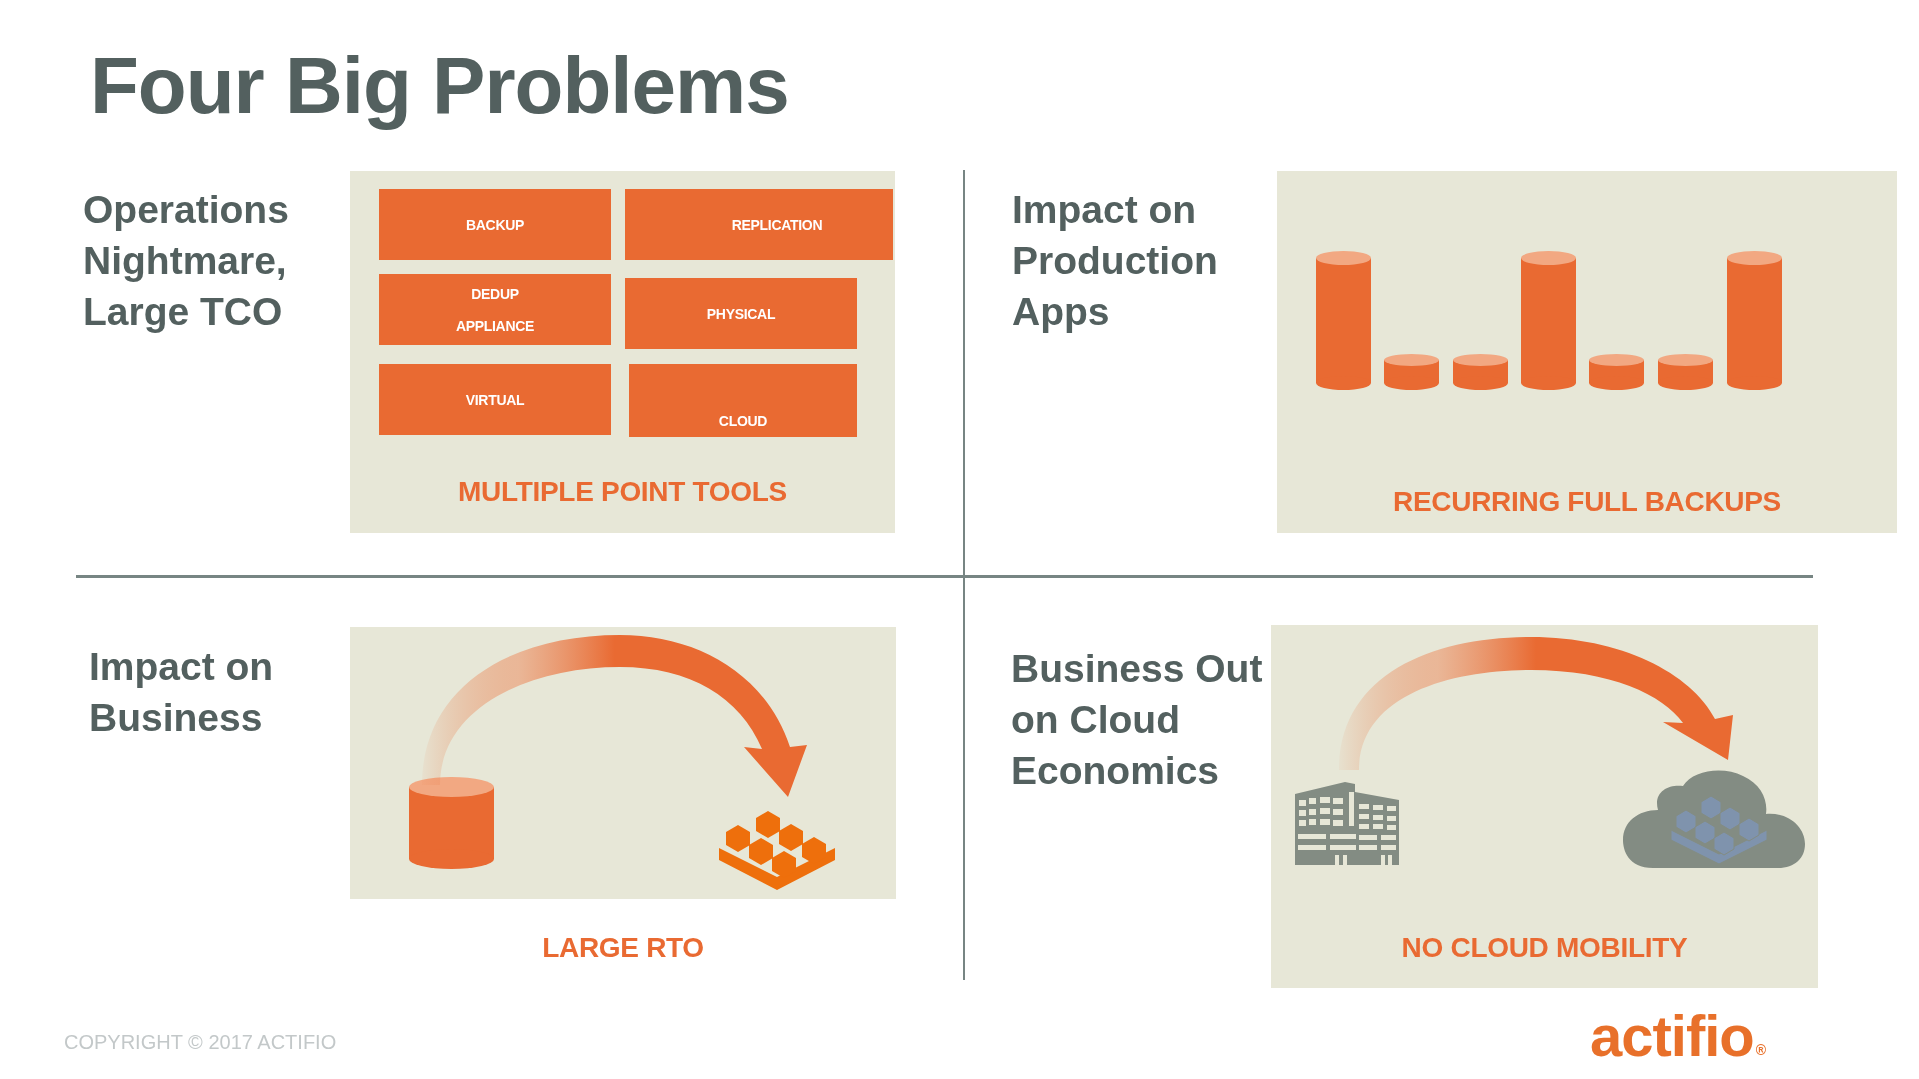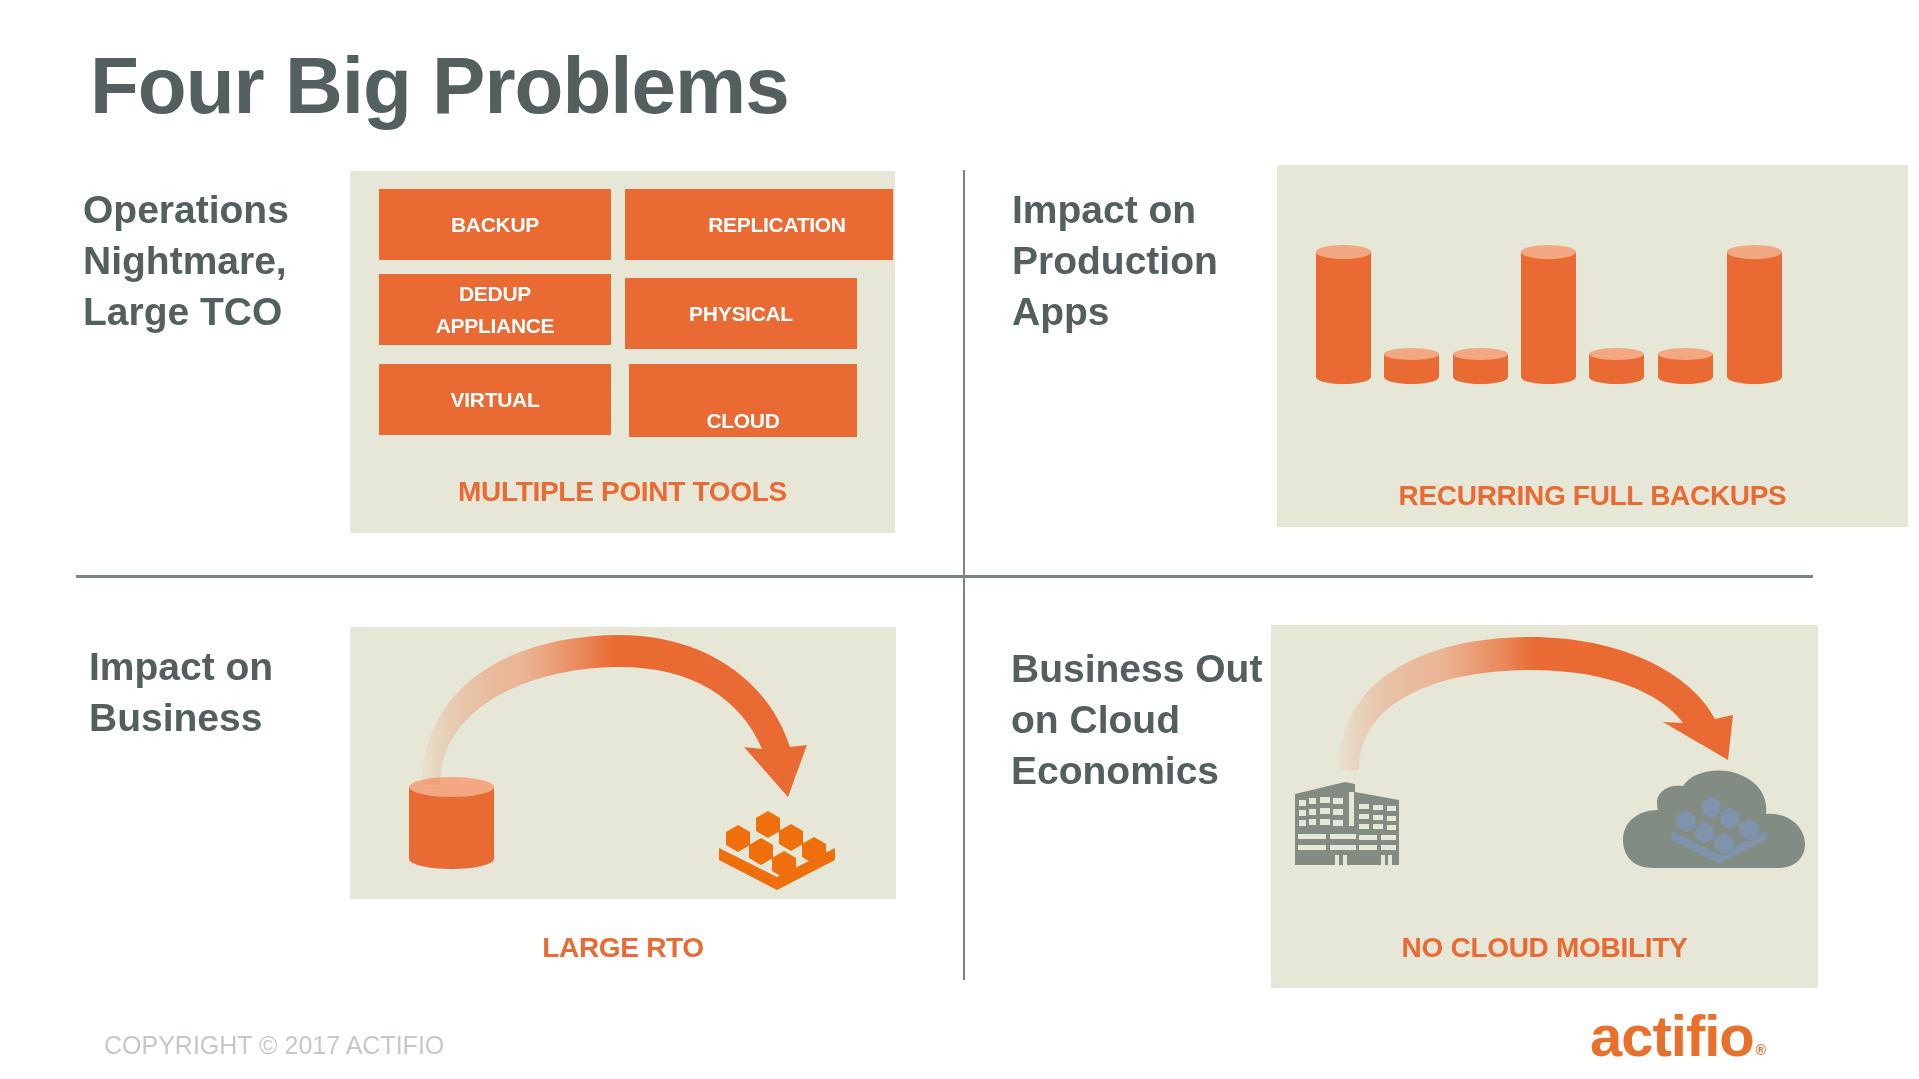--- a/index.html
+++ b/index.html
@@ -20,26 +20,26 @@
   }
   .panel { background: #e7e7d7; }
   .caption {
     position: absolute; left: 0; right: 0; text-align: center;
     color: #e96a32; font-size: 28px; font-weight: bold; white-space: nowrap;
     letter-spacing: -0.3px;
   }
   .tool {
     position: absolute; background: #e96a32; color: #ffffff;
     display: flex; align-items: center; justify-content: center; text-align: center;
-    font-size: 21px; font-weight: bold; line-height: 32px; letter-spacing: -0.3px;
+    font-size: 14px; font-weight: bold; line-height: 32px; letter-spacing: -0.3px;
   }
   .vline { left: 963px; top: 170px; width: 2px; height: 810px; background: #778583; }
   .hline { left: 76px; top: 575px; width: 1737px; height: 3px; background: #778583; }
   .copyright {
-    left: 64px; top: 1031px; font-size: 25px; color: #c3c8c9; white-space: nowrap; margin-left: 40px;
+    left: 64px; top: 1031px; font-size: 20px; color: #c3c8c9; white-space: nowrap;
   }
   .logo {
     left: 1590px; top: 1003px; font-size: 58px; font-weight: bold; color: #e8702a;
     letter-spacing: -1px; white-space: nowrap; line-height: 66px;
   }
   .logo sup { font-size: 14px; vertical-align: top; position: relative; top: 14px; margin-left: 2px; }
   svg { position: absolute; overflow: visible; }
 </style>
 </head>
 <body>
@@ -77,21 +77,21 @@
   </div>
   <div class="caption" style="top:305px;">MULTIPLE POINT TOOLS</div>
 </div>
 
 <div class="abs qlabel" style="left:1012px; top:184px;">
   <div>Impact on</div>
   <div>Production</div>
   <div>Apps</div>
 </div>
 
-<div class="abs panel" style="left:1277px; top:165px; width:620px; height:362px;padding-left:11px;">
+<div class="abs panel" style="left:1277px; top:171px; width:620px; height:362px;">
   <svg width="550" height="362" style="left:0; top:0;">
     <g>
       <rect x="39" y="87" width="55" height="125" fill="#e96a32"></rect>
       <ellipse cx="66.5" cy="212" rx="27.5" ry="7" fill="#e96a32"></ellipse>
       <ellipse cx="66.5" cy="87" rx="27.5" ry="7" fill="#f2a882"></ellipse>
     </g>
     <g>
       <rect x="107" y="189" width="55" height="23" fill="#e96a32"></rect>
       <ellipse cx="134.5" cy="212" rx="27.5" ry="7" fill="#e96a32"></ellipse>
       <ellipse cx="134.5" cy="189" rx="27.5" ry="6" fill="#f2a882"></ellipse>

